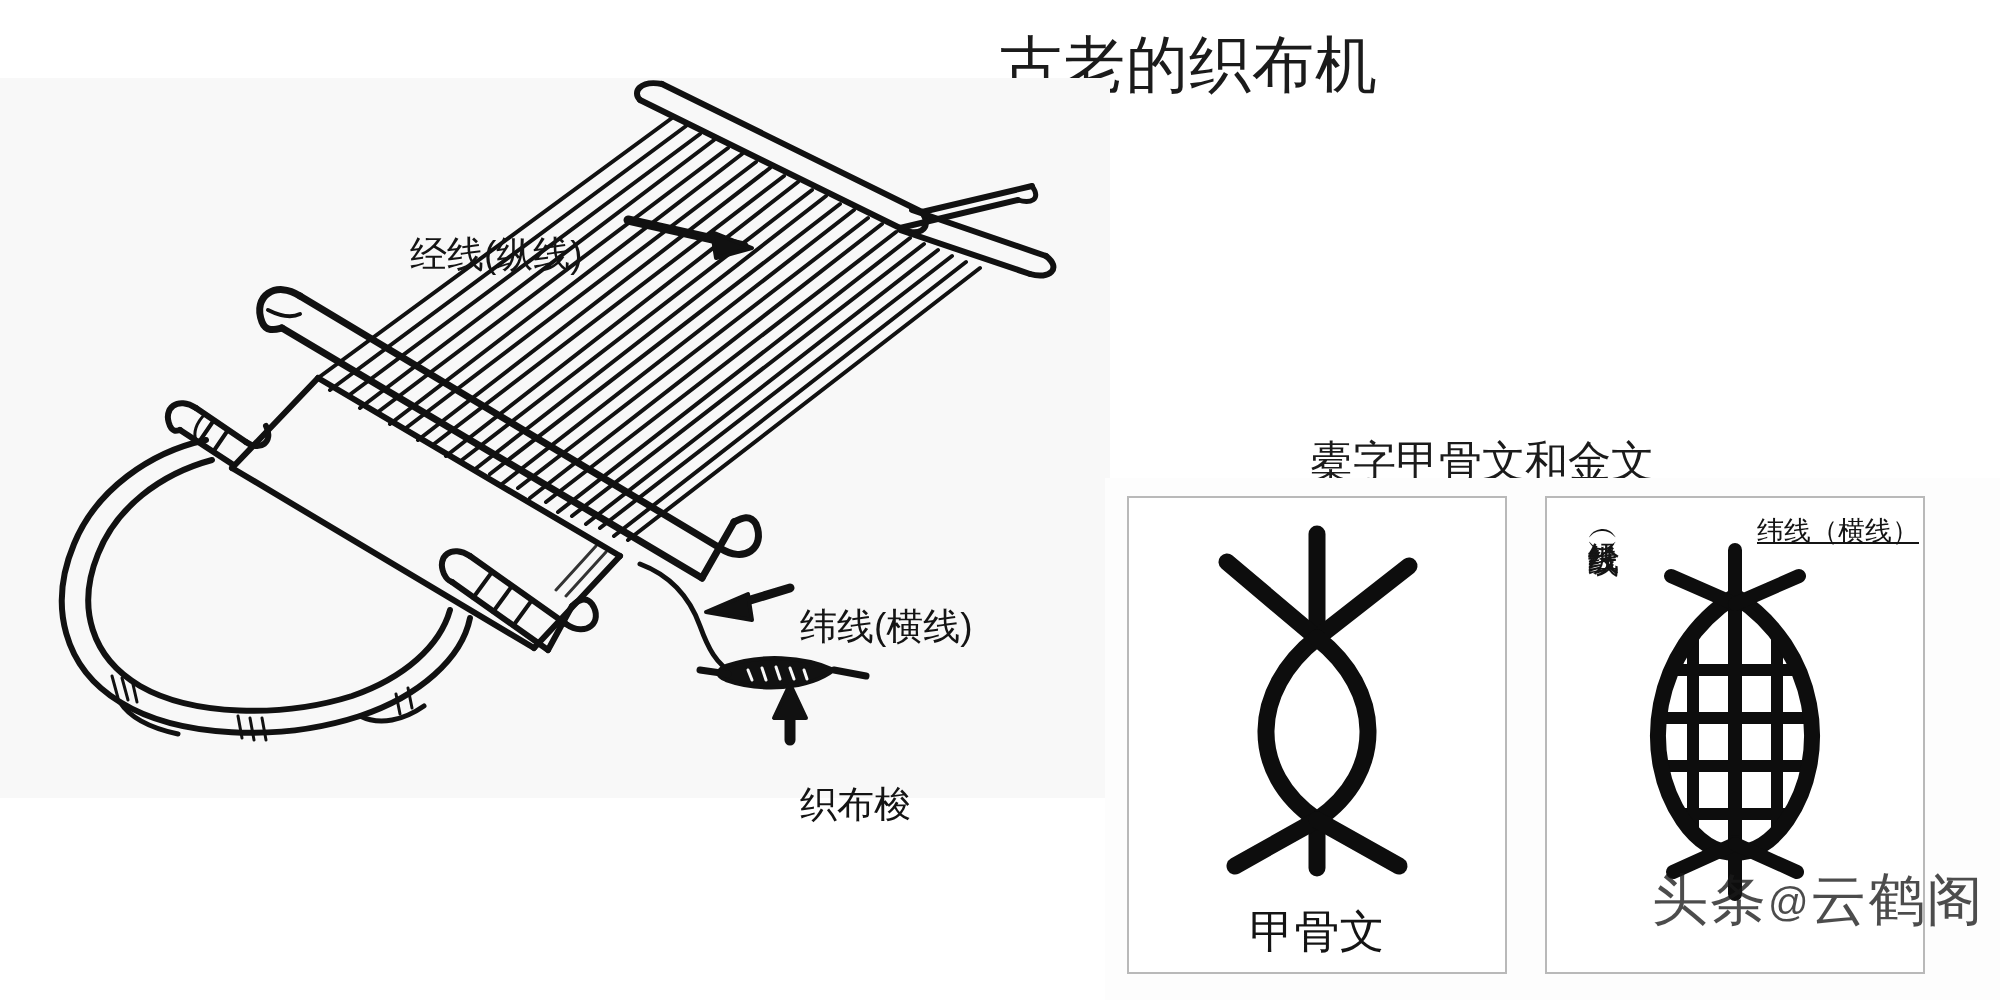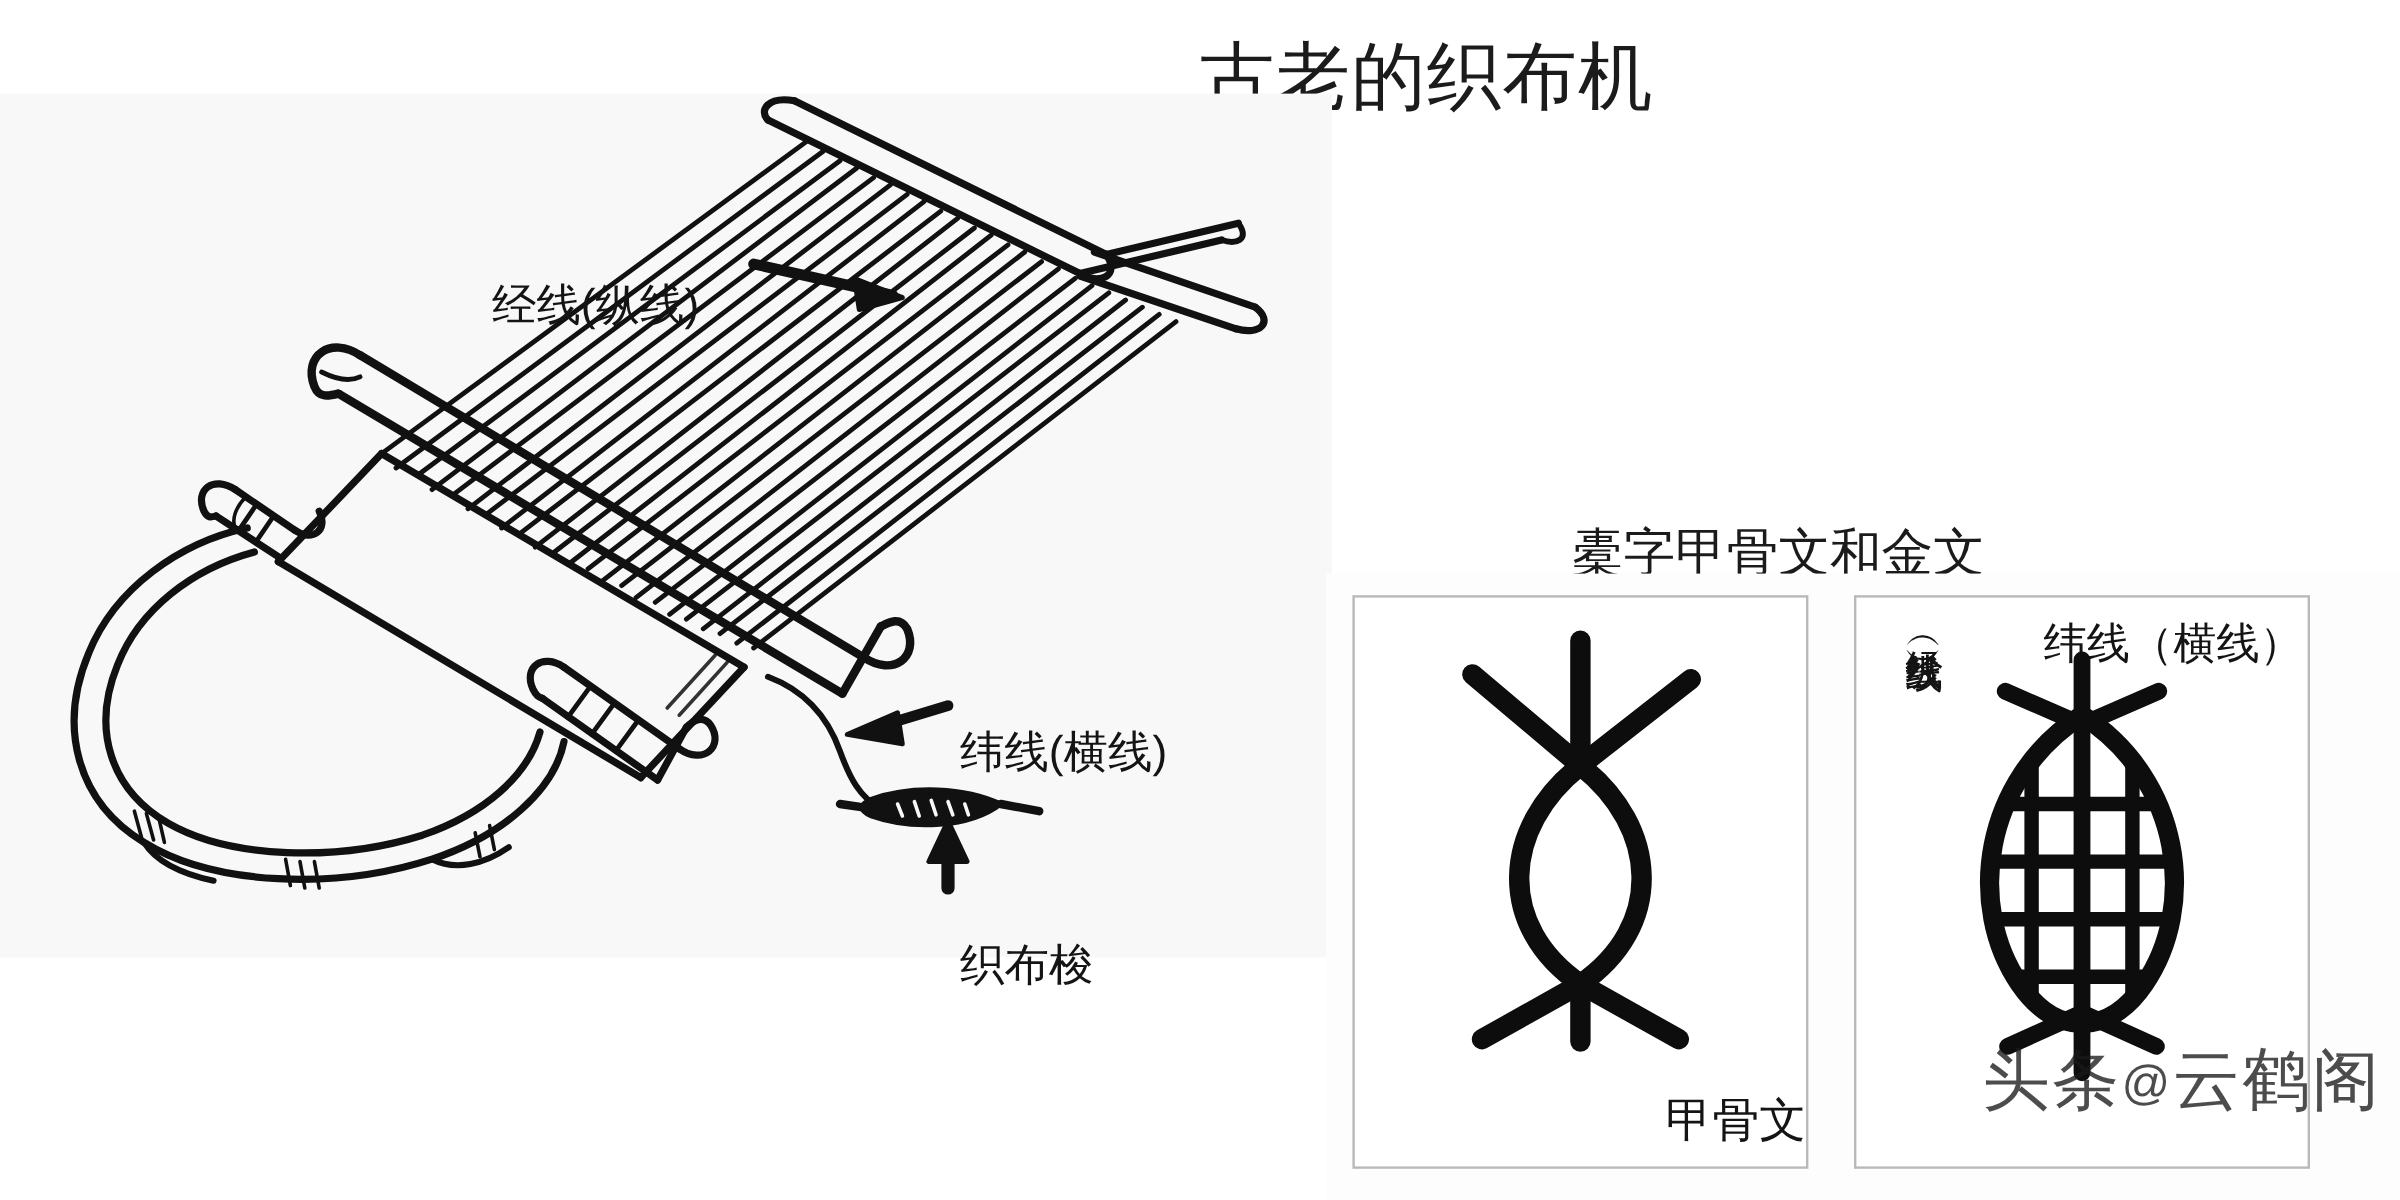--- a/index.html
+++ b/index.html
@@ -97,22 +97,22 @@
     left: 50%;
     transform: translateX(-50%);
     top: 22px;
   }
 
   .glyph-caption {
     position: absolute;
     left: 0;
     right: 0;
     bottom: 18px;
-    text-align: right;
-    font-size: 39px;
+    text-align: center;
+    font-size: 45px;
     line-height: 1;
     color: #141414;
   }
 
   
   #bronze-warp-label {
     position: absolute;
     left: 22px;
     top: 20px;
     width: 50px;
@@ -122,24 +122,25 @@
     text-orientation: upright;
     letter-spacing: 1px;
     color: #141414;
     white-space: nowrap;
   }
   
   #bronze-weft-label {
     position: absolute;
     right: 4px;
     top: 20px;
-    font-size: 36px;
+    font-size: 27px;
     line-height: 1;
     white-space: nowrap;
     color: #141414;
+    text-decoration: underline;
   }
 
   
   #watermark {
     position: absolute;
     left: 1652px;
     top: 872px;
     font-size: 56px;
     line-height: 1;
     white-space: nowrap;

